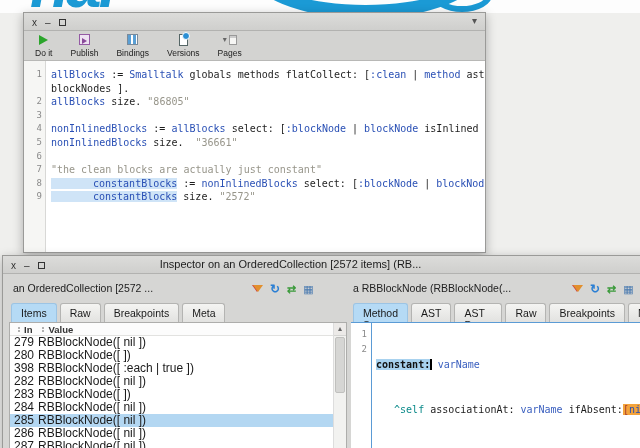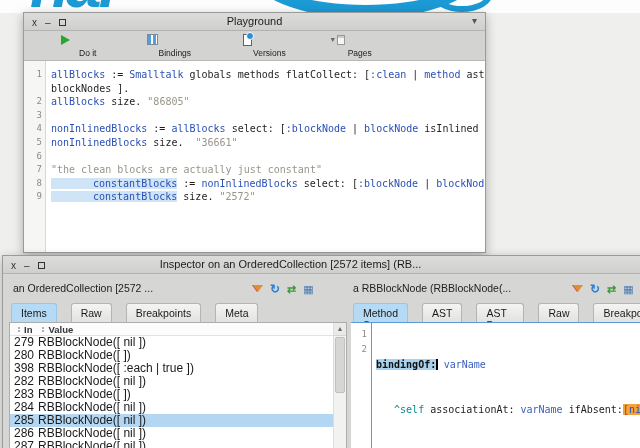--- a/index.html
+++ b/index.html
@@ -20,21 +20,21 @@
   .wctrl { position:absolute; left:8px; top:1px; display:flex; gap:8px; align-items:center; height:16px; font-size:10px; color:#333; }
   .wctrl .sq { display:inline-block; width:7px; height:7px; border:1.4px solid #333; }
   .wtitle { position:absolute; top:2px; text-align:center; }
   .wdrop { position:absolute; right:8px; top:2px; font-size:10px; color:#555; }
 
   
   #pg { left:23px; top:12px; width:463px; height:241px; }
   #pg .wtitle { left:0; width:100%; }
   .toolbar { height:30px; background:#d3d3d1; border-bottom:1px solid #b8b8b6; display:flex; align-items:center; padding-left:4px; gap:4px; }
   .tbtn { display:flex; flex-direction:column; align-items:center; justify-content:center; gap:2px; padding:1px 7px; height:28px; }
-  .tbtn .lbl { font-size:8.5px; color:#222;margin-left:44px; }
+  .tbtn .lbl { font-size:8.5px; color:#222; }
   .ic { height:12px; display:flex; align-items:center; justify-content:center; }
   .ic-play { width:0; height:0; border-left:9px solid #2ba52b; border-top:5.5px solid transparent; border-bottom:5.5px solid transparent; }
   .ic-publish { width:11px; height:11px; border:1px solid #945aa4; background:#eee2f2; position:relative; }
   .ic-publish::after { content:""; position:absolute; left:2px; top:3px; border-left:5px solid #8a4a9a; border-top:3px solid transparent; border-bottom:3px solid transparent; }
   .ic-bindings { width:11px; height:11px; border:1px solid #7a8a9a; background:repeating-linear-gradient(90deg,#5a9fd4 0 3px,#fff 3px 5px); }
   .ic-versions { width:9px; height:12px; border:1px solid #566; background:#fff; position:relative; }
   .ic-versions::after { content:""; position:absolute; right:-3px; top:-3px; width:6px; height:6px; border-radius:50%; background:#2b8fd4; border:1px solid #fff; }
   .ic-pages { display:flex; align-items:center; gap:2px; }
   .ic-pages .arr { font-size:8px; color:#666; }
   .ic-pages .pg2 { width:8px; height:10px; border:1px solid #999; background:#f6f6f4; box-shadow:inset 0 2px 0 #ccc; }
@@ -53,21 +53,21 @@
   #insp { left:2px; top:255px; width:655px; height:200px; background:#d6d6d4; }
   #insp .wtitle { left:0; width:575px; }
   .phead { position:relative; height:26px; }
   .phead .ptext { position:absolute; top:8px; font-size:10.5px; color:#222; }
   .picons { position:absolute; top:7px; display:flex; gap:7px; align-items:center; }
   .funnel { width:0; height:0; border:5px solid transparent; border-top:7px solid #e2902e; filter:drop-shadow(-1px 0 0 #c44); margin-top:4px; }
   .i-refresh { color:#2b7fd4; font-size:12px; font-weight:bold; line-height:12px; }
   .i-swap { color:#3a9a3a; font-size:11px; font-weight:bold; line-height:12px; }
   .i-grid { color:#4a7ab0; font-size:11px; line-height:12px; }
 
-  .tabsrow { position:absolute; height:20px; display:flex; gap:14px; align-items:flex-end; }
+  .tabsrow { position:absolute; height:20px; display:flex; gap:3px; align-items:flex-end; }
   .tab { height:19px; padding:3px 9px 0 9px; font-size:10.5px; color:#1a1a1a; background:linear-gradient(#f4f4f2,#e2e2e0); border:1px solid #b4b4b2; border-bottom:none; border-radius:3px 3px 0 0; }
   .tab.sel { background:#b5daf5; border-color:#9cc4e4; }
 
   .panel { position:absolute; background:#fff; border:1px solid #adadab; }
   #lpanel { left:6px; top:66px; width:338px; height:133px; overflow:hidden; }
   .colhead { display:flex; height:13px; border-bottom:1px solid #e2e2e0; background:#fcfcfc; font-size:9.5px; font-weight:bold; color:#333; align-items:center; padding-left:4px; gap:2px; }
   .cdots { display:inline-block; width:2px; height:2px; border-radius:50%; background:#999; box-shadow:0 3px 0 #999; margin:-3px 2px 0 4px; }
   .colhead .c-in { margin-right:4px; }
   .lrow { display:flex; height:13px; line-height:13px; font-size:12px; color:#1a1a1a; padding-left:4px; gap:4px; white-space:nowrap; }
   .lrow.sel { background:#b3d7f2; }
@@ -101,30 +101,35 @@
     </div>
   </div>
 
   <div class="window" id="pg">
     <div class="titlebar">
       <div class="wctrl">
         <span>x</span>
         <span>–</span>
         <span class="sq"></span>
       </div>
-      <div class="wtitle">Playground</div>
       <div class="wdrop">▾</div>
     </div>
 
     <div class="toolbar">
       <div class="tbtn">
         <span class="ic">
             <span class="ic-play"></span>
           </span>
         <span class="lbl">Do it</span>
+      </div>
+      <div class="tbtn">
+        <span class="ic">
+            <span class="ic-publish"></span>
+          </span>
+        <span class="lbl">Publish</span>
       </div>
       <div class="tbtn">
         <span class="ic">
             <span class="ic-bindings"></span>
           </span>
         <span class="lbl">Bindings</span>
       </div>
       <div class="tbtn">
         <span class="ic">
             <span class="ic-versions"></span>
@@ -281,19 +286,19 @@
         <div class="thumb"></div>
       </div>
     </div>
 
     <div class="panel" id="rpanel">
       <div class="rgut">
         <span class="gnum">1</span>
         <span class="gnum">2</span>
       </div>
       <div class="rcode">
-        <div><span class="selword">bindingOf:</span><span class="caret"></span><span class="kvar"> varName</span></div>
+        <div><span class="selword">constant:</span><span class="caret"></span><span class="kvar"> varName</span></div>
         <div><span>   </span><span class="kself">^self</span><span> associationAt: </span><span class="kvar">varName</span><span> ifAbsent:</span><span class="ohl"><span class="br">[</span><span class="kvar">nil</span></span></div>
       </div>
     </div>
   </div>
 
 </div>
 
 </body></html>

